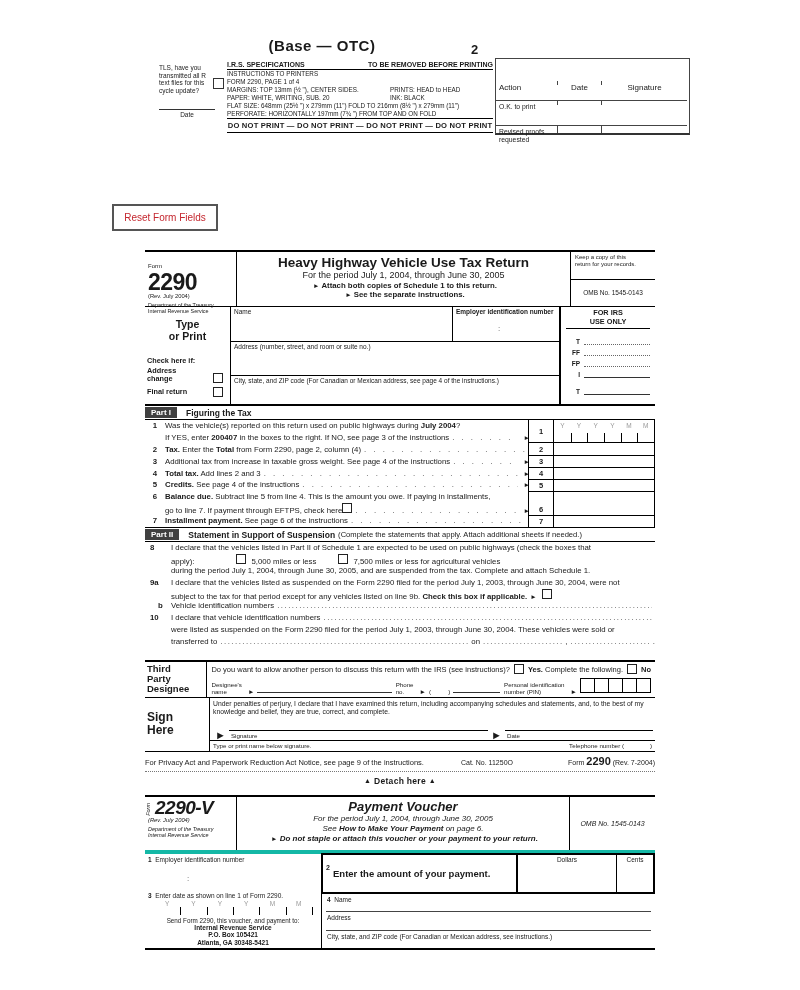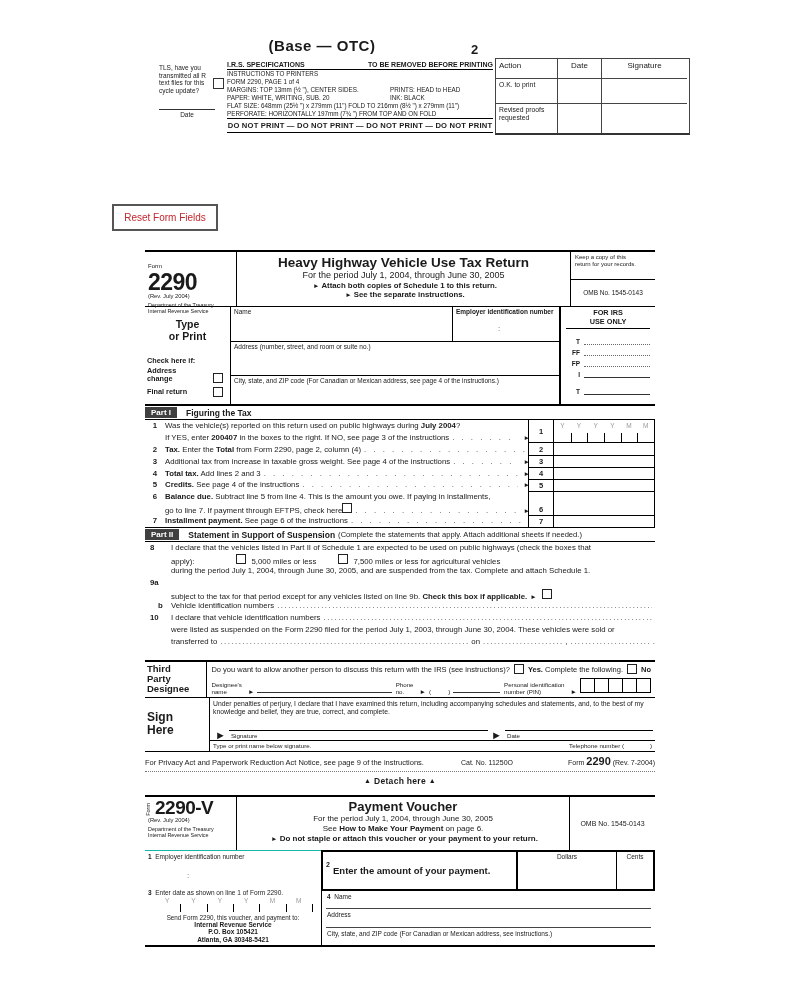--- a/index.html
+++ b/index.html
@@ -21,21 +21,21 @@
   .specs{position:absolute;left:227px;top:61px;width:266px;}
   .spec-head{display:flex;justify-content:space-between;font-size:7px;font-weight:bold;
              border-bottom:1px solid #000;padding-bottom:1px;}
   .spec-line{position:relative;font-size:6.3px;line-height:7.9px;white-space:nowrap;}
   .spec-r{position:absolute;left:163px;}
   .dnp{font-weight:bold;font-size:7.6px;text-align:center;border-top:1px solid #000;
        border-bottom:1px solid #000;padding:2px 0;margin-top:1px;letter-spacing:.2px;}
   .pt{position:absolute;left:495px;top:58px;width:193px;display:grid;
       grid-template-columns:62px 44px 85px;grid-template-rows:19px 25px 30px;
       border:1px solid #444;border-bottom:2px solid #333;font-size:8px;}
-  .ptc{border-right:1px solid #444;border-top:1px solid #444;padding:2px 3px;}
+  .ptc{border-right:1px solid #444;border-top:1px solid #444;padding:2px 3px;margin-top:22px;}
   .ptc.nt{border-top:none;}.ptc.nr{border-right:none;}
   .ptc.ctr{text-align:center;}
   .ptc.small{font-size:6.8px;line-height:7.8px;}
   
   .reset{position:absolute;left:112px;top:204px;width:102px;height:23px;background:#fff;
          border:2px solid #555;color:#c4262e;font-size:10px;display:flex;align-items:center;
          justify-content:center;font-family:"Liberation Sans",sans-serif;cursor:pointer;}
   
   .doc{position:absolute;left:145px;top:250px;width:510px;}
   
@@ -140,21 +140,21 @@
   .foot{display:flex;align-items:baseline;margin-top:3px;}
   .f-priv{font-weight:normal;font-size:7.5px;}
   .f-cat{font-size:7px;margin-left:auto;}
   .f-ref{font-size:7px;margin-left:55px;}
   .f-ref b{font-size:11px;}
   .dotrule{border-bottom:1px dotted #777;margin-top:3px;height:1px;}
   .detach{text-align:center;font-weight:bold;font-size:8.5px;margin-top:4px;letter-spacing:.3px;}
   .tri{font-size:7px;vertical-align:1px;}
   
   .vdoc{margin-top:9px;}
-  .vh{display:flex;border-top:2.5px solid #000;border-bottom:1px solid #14b8a6;height:53px;}
+  .vh{display:flex;border-top:2.5px solid #000;border-bottom:4px solid #14b8a6;height:53px;font-style:italic;}
   .vh-left{width:85px;border-right:1px solid #000;padding:2px 3px 0;position:relative;}
   .vform{position:absolute;left:0px;top:6px;font-size:5.5px;writing-mode:vertical-rl;
          transform:rotate(180deg);}
   .vnum{font-size:19px;font-weight:bold;line-height:17px;margin-left:7px;letter-spacing:-.5px;}
   .vh-center{flex:1;text-align:center;padding-top:2px;}
   .vtitle{font-size:13px;font-weight:bold;line-height:15px;}
   .v8{font-size:8px;line-height:9.8px;}
   .vh-right{width:85px;border-left:1px solid #000;display:flex;align-items:center;
             justify-content:center;font-size:7px;}
   .vb{display:flex;border-bottom:2px solid #000;height:94px;}
@@ -420,20 +420,21 @@
           <span class="gap6">5,000 miles or less</span>
           <span class="cb gap22"></span>
           <span class="gap6">7,500 miles or less for agricultural vehicles</span>
         </div>
       <div class="p2row">
           <span class="p2n"></span>
           <span>during the period July 1, 2004, through June 30, 2005, and are suspended from the tax. Complete and attach Schedule 1.</span>
         </div>
       <div class="p2row">
           <span class="p2n">9a</span>
+          <span>I declare that the vehicles listed as suspended on the Form 2290 filed for the period July 1, 2003, through June 30, 2004, were not</span>
         </div>
       <div class="p2row">
           <span class="p2n"></span>
           <span><span>subject to the tax for that period except for any vehicles listed on line 9b. </span><b>Check this box if applicable.</b></span>
           <span class="arr">►</span>
           <span class="cb gap6"></span>
         </div>
       <div class="p2row">
           <span class="p2n sub">b</span>
           <span>Vehicle identification numbers</span>

